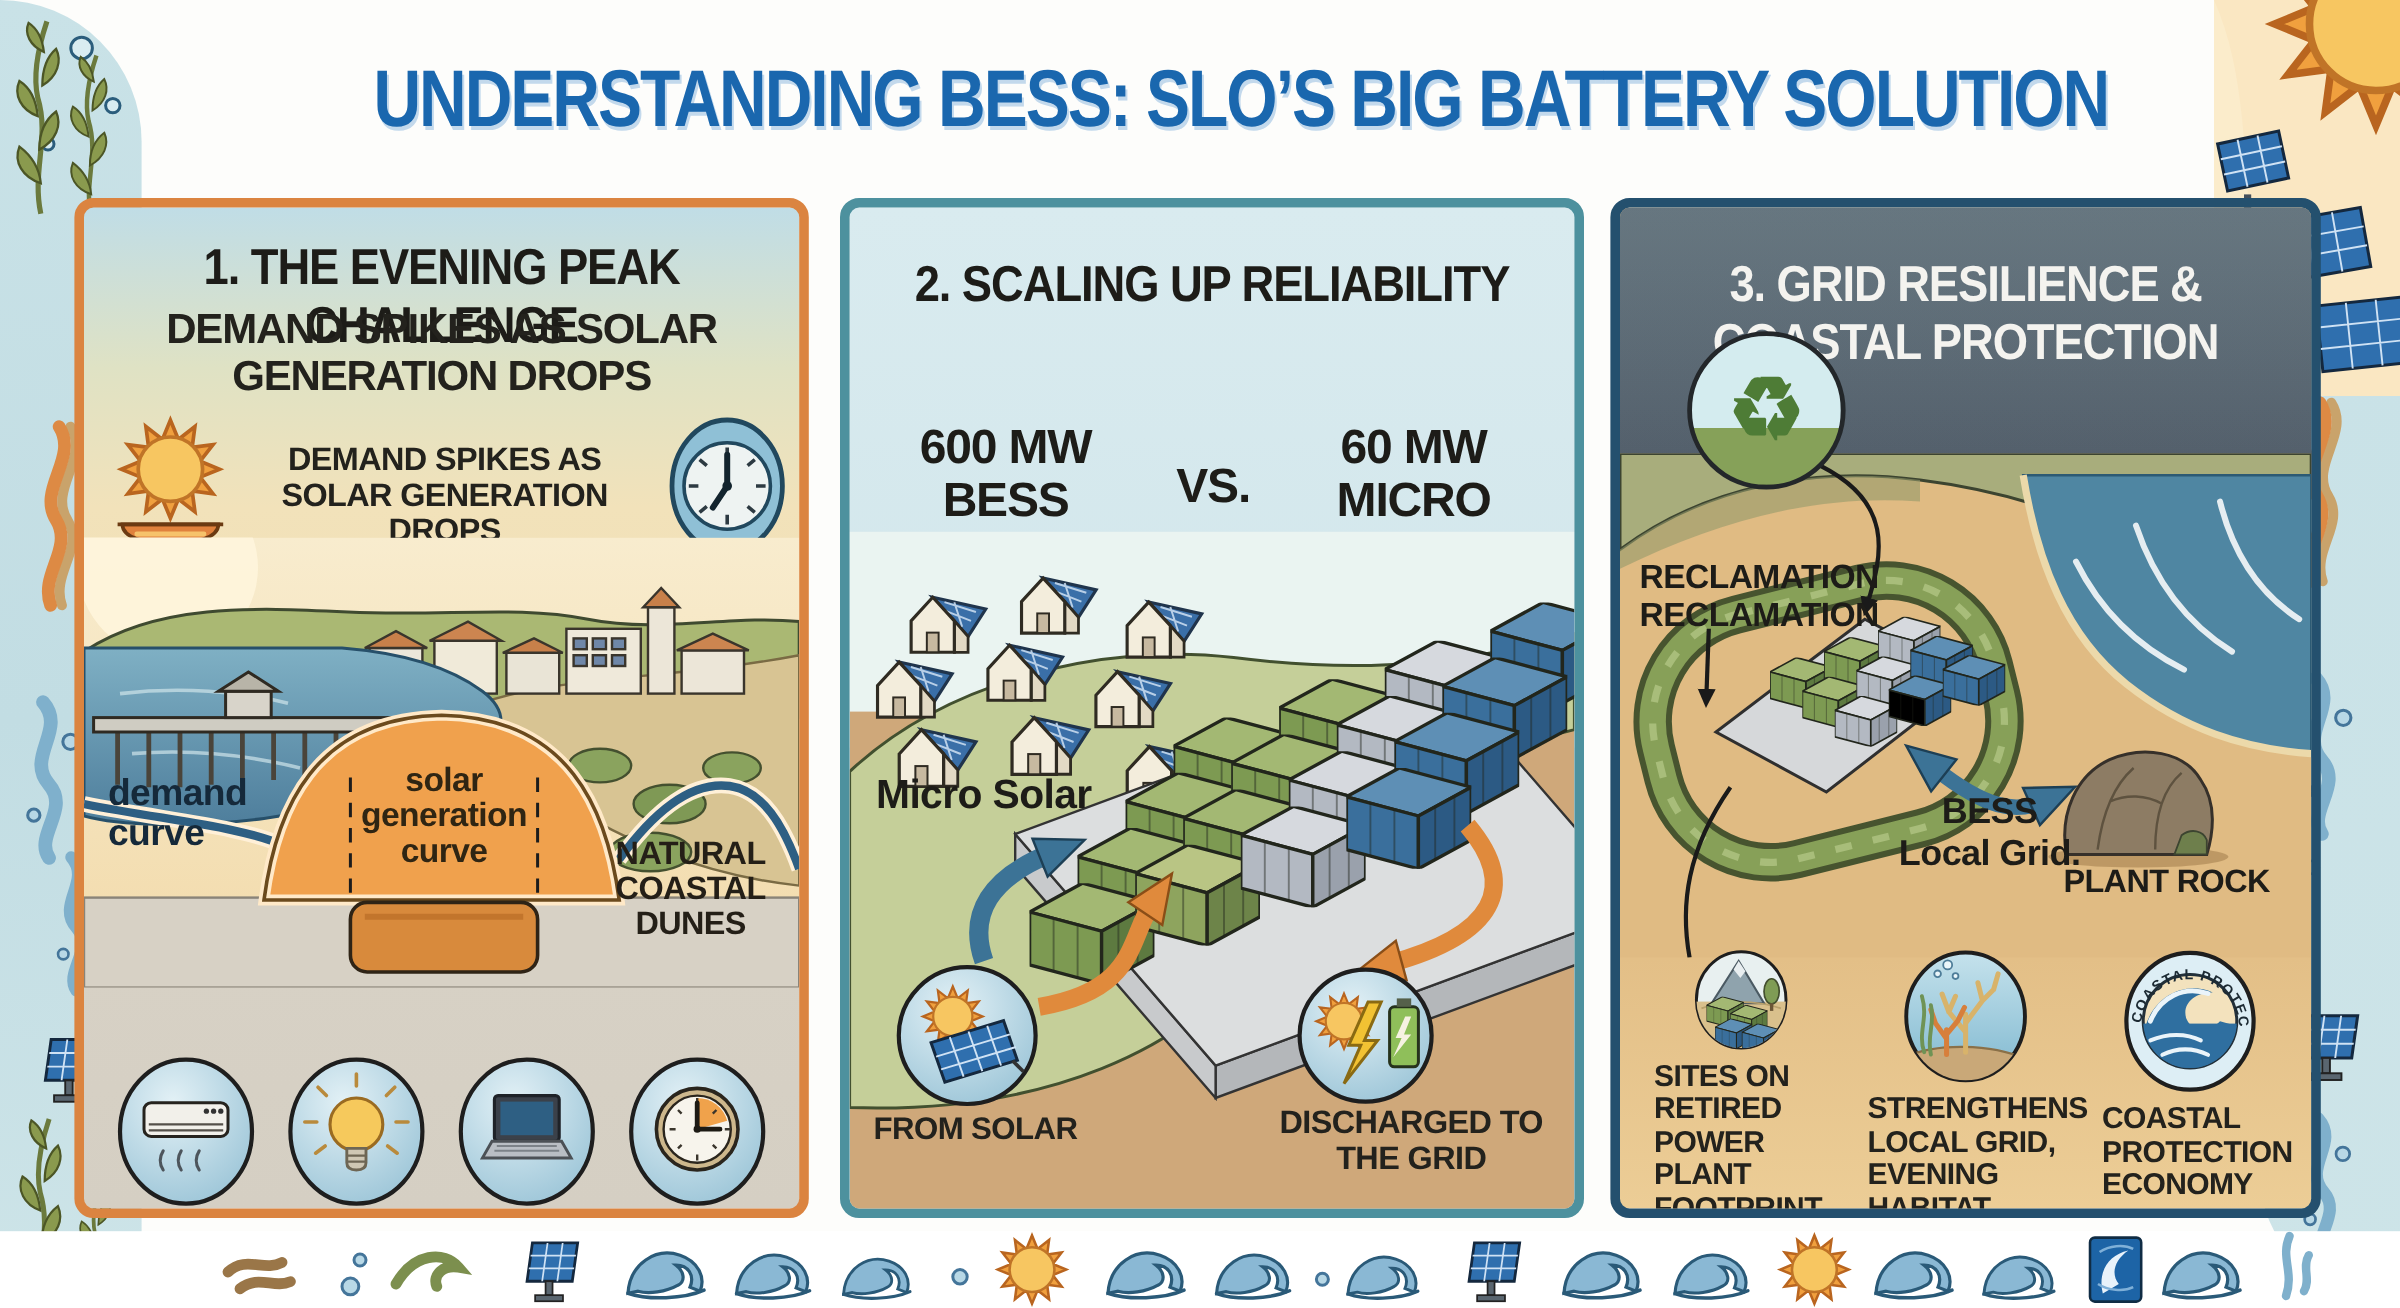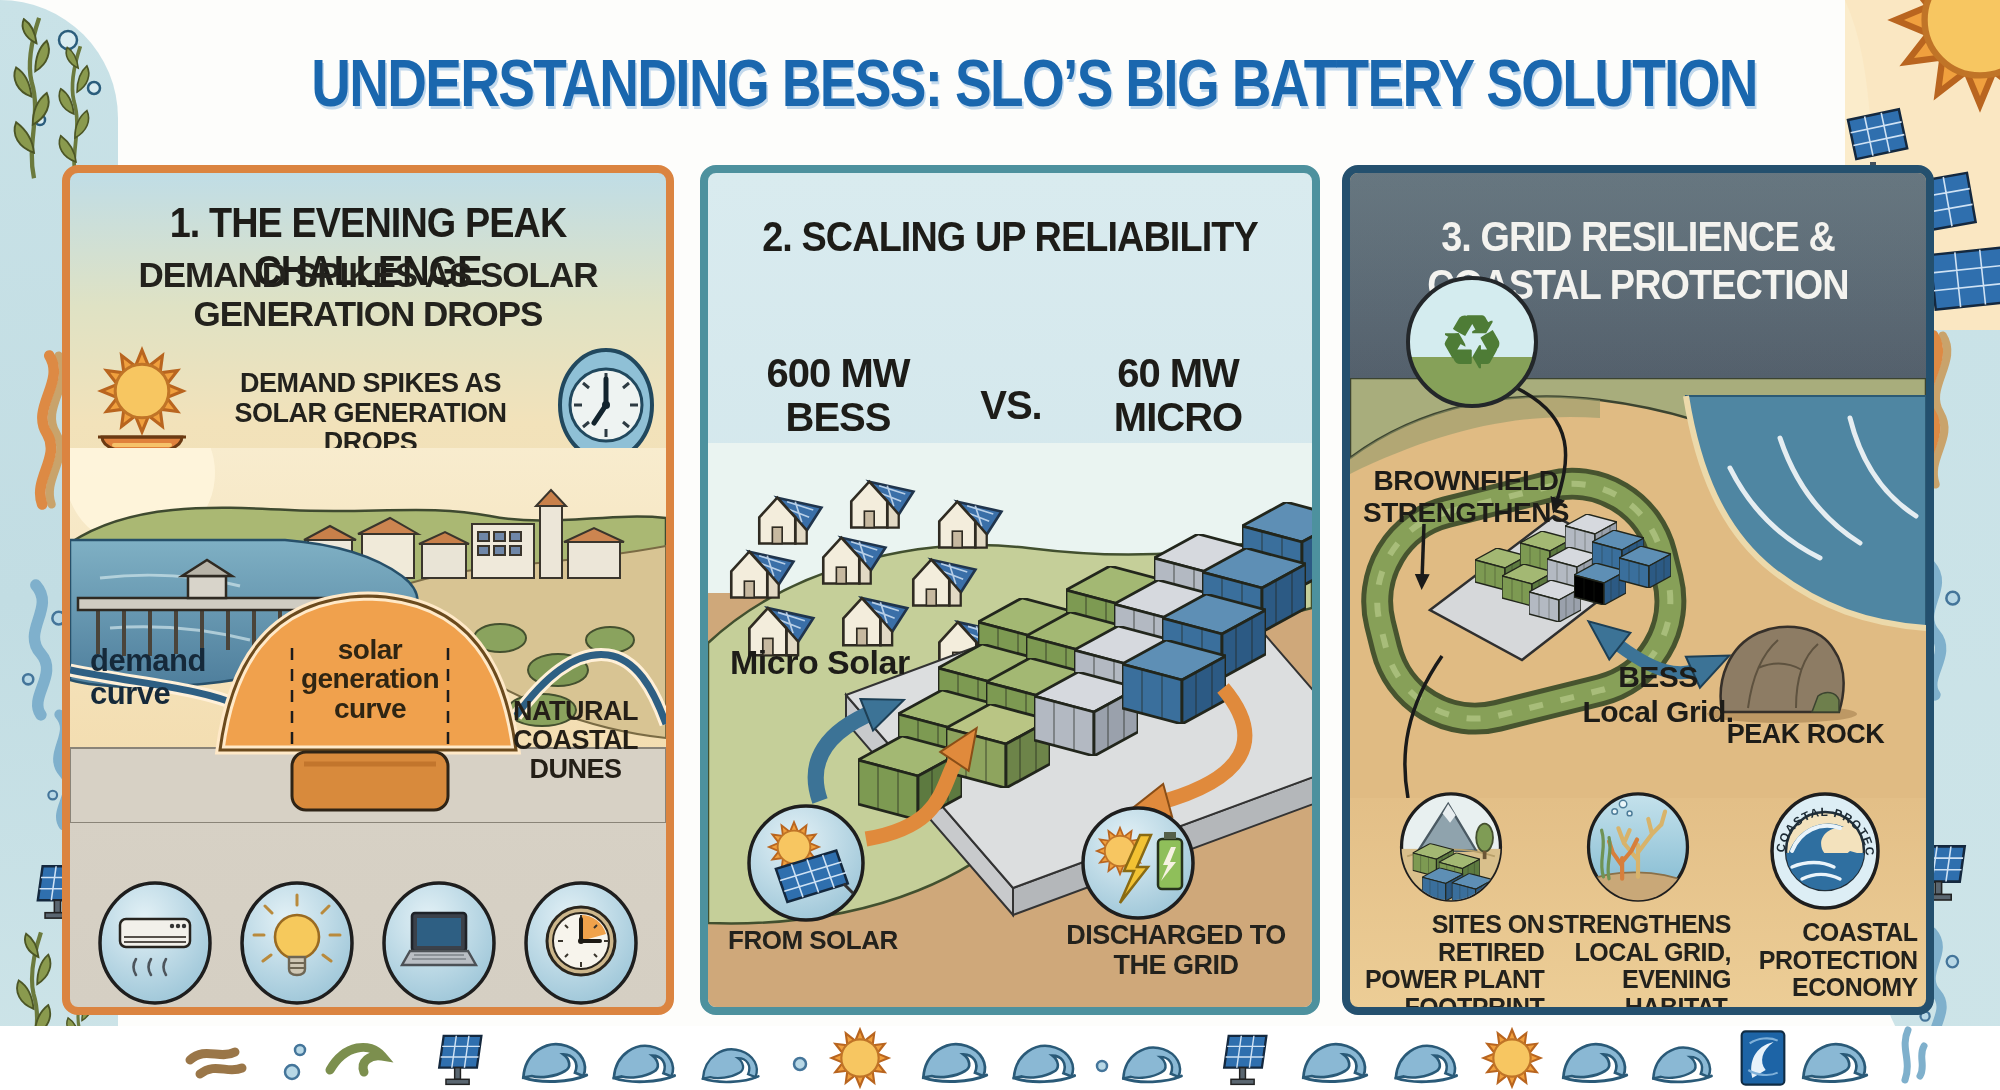--- a/index.html
+++ b/index.html
@@ -76,21 +76,21 @@
     display:flex;align-items:center;justify-content:center;}
   .recycle span{font-size:72px;line-height:1;color:#4e7c36;font-weight:bold;}
   .lbl-brown{left:6px;top:292px;width:220px;font-size:28px;line-height:1.15;color:#1d1c18;text-align:center;}
   .lbl-bess{left:228px;top:487px;width:160px;font-size:30px;line-height:1.15;color:#1d1c18;text-align:center;}
   .lbl-morro{left:368px;top:546px;width:175px;font-size:27px;color:#1d1c18;text-align:center;}
   .p3-items{position:absolute;left:0;top:618px;width:576px;height:230px;display:flex;
     justify-content:space-around;padding:0 8px;box-sizing:border-box;}
   .p3-item{width:186px;display:flex;flex-direction:column;align-items:center;}
   .p3-item .disc{width:114px;height:120px;}
   .p3-cap{margin-top:8px;font-size:25px;line-height:1.1;font-weight:bold;color:#23221d;
-    text-align:right;letter-spacing:-.5px;}
+    text-align:left;letter-spacing:-.5px;margin-left:20px;}
 </style>
 </head>
 <body>
 
 <svg width="0" height="0" style="position:absolute">
   <defs>
     <symbol id="crate" viewBox="0 0 52 42">
       <polygon points="0,12 22,0 52,8 30,20" fill="var(--t,#a3b873)" stroke="#22261c" stroke-width="1.4"></polygon>
       <polygon points="0,12 30,20 30,42 0,34" fill="var(--f,#7d9a52)" stroke="#22261c" stroke-width="1.4"></polygon>
       <polygon points="30,20 52,8 52,30 30,42" fill="var(--s,#5d7a40)" stroke="#22261c" stroke-width="1.4"></polygon>
@@ -483,26 +483,26 @@
         <ellipse cx="432" cy="336" rx="75" ry="9" fill="#b4905d" opacity=".8"></ellipse>
         <path d="M372,334 C366,300 380,268 408,255 C436,243 470,248 484,272 C498,292 494,318 489,334 Z" fill="#8d7c64" stroke="#36302a" stroke-width="2.5"></path>
         <path d="M398,330 C402,300 412,276 428,262 M446,330 C446,300 454,278 468,266 M408,290 C422,284 438,284 452,292" stroke="#5e523f" stroke-width="2" fill="none"></path>
         <path d="M468,318 C476,312 486,314 489,322 L489,334 L462,334 Z" fill="#6e7f4c" stroke="#3c4430" stroke-width="1.5"></path>
       </g>
     </svg>
 
     <div class="recycle">
         <span>♻</span>
       </div>
-    <div class="lbl lbl-brown">BROWNFIELD STRENGTHENS</div>
+    <div class="lbl lbl-brown">RECLAMATION RECLAMATION</div>
     <div class="lbl lbl-bess">
       <div>BESS</div>
       <div>Local Grid.</div>
     </div>
-    <div class="lbl lbl-morro">PEAK ROCK</div>
+    <div class="lbl lbl-morro">PLANT ROCK</div>
 
     <div class="p3-items">
       <div class="p3-item">
         <svg class="disc" viewBox="0 0 114 120">
           <defs>
               <clipPath id="c1">
                 <ellipse cx="57" cy="60" rx="53" ry="57"></ellipse>
               </clipPath>
             </defs>
           <ellipse cx="57" cy="60" rx="53" ry="57" fill="#e8f0f0" stroke="#1e1e1e" stroke-width="3.5"></ellipse>

